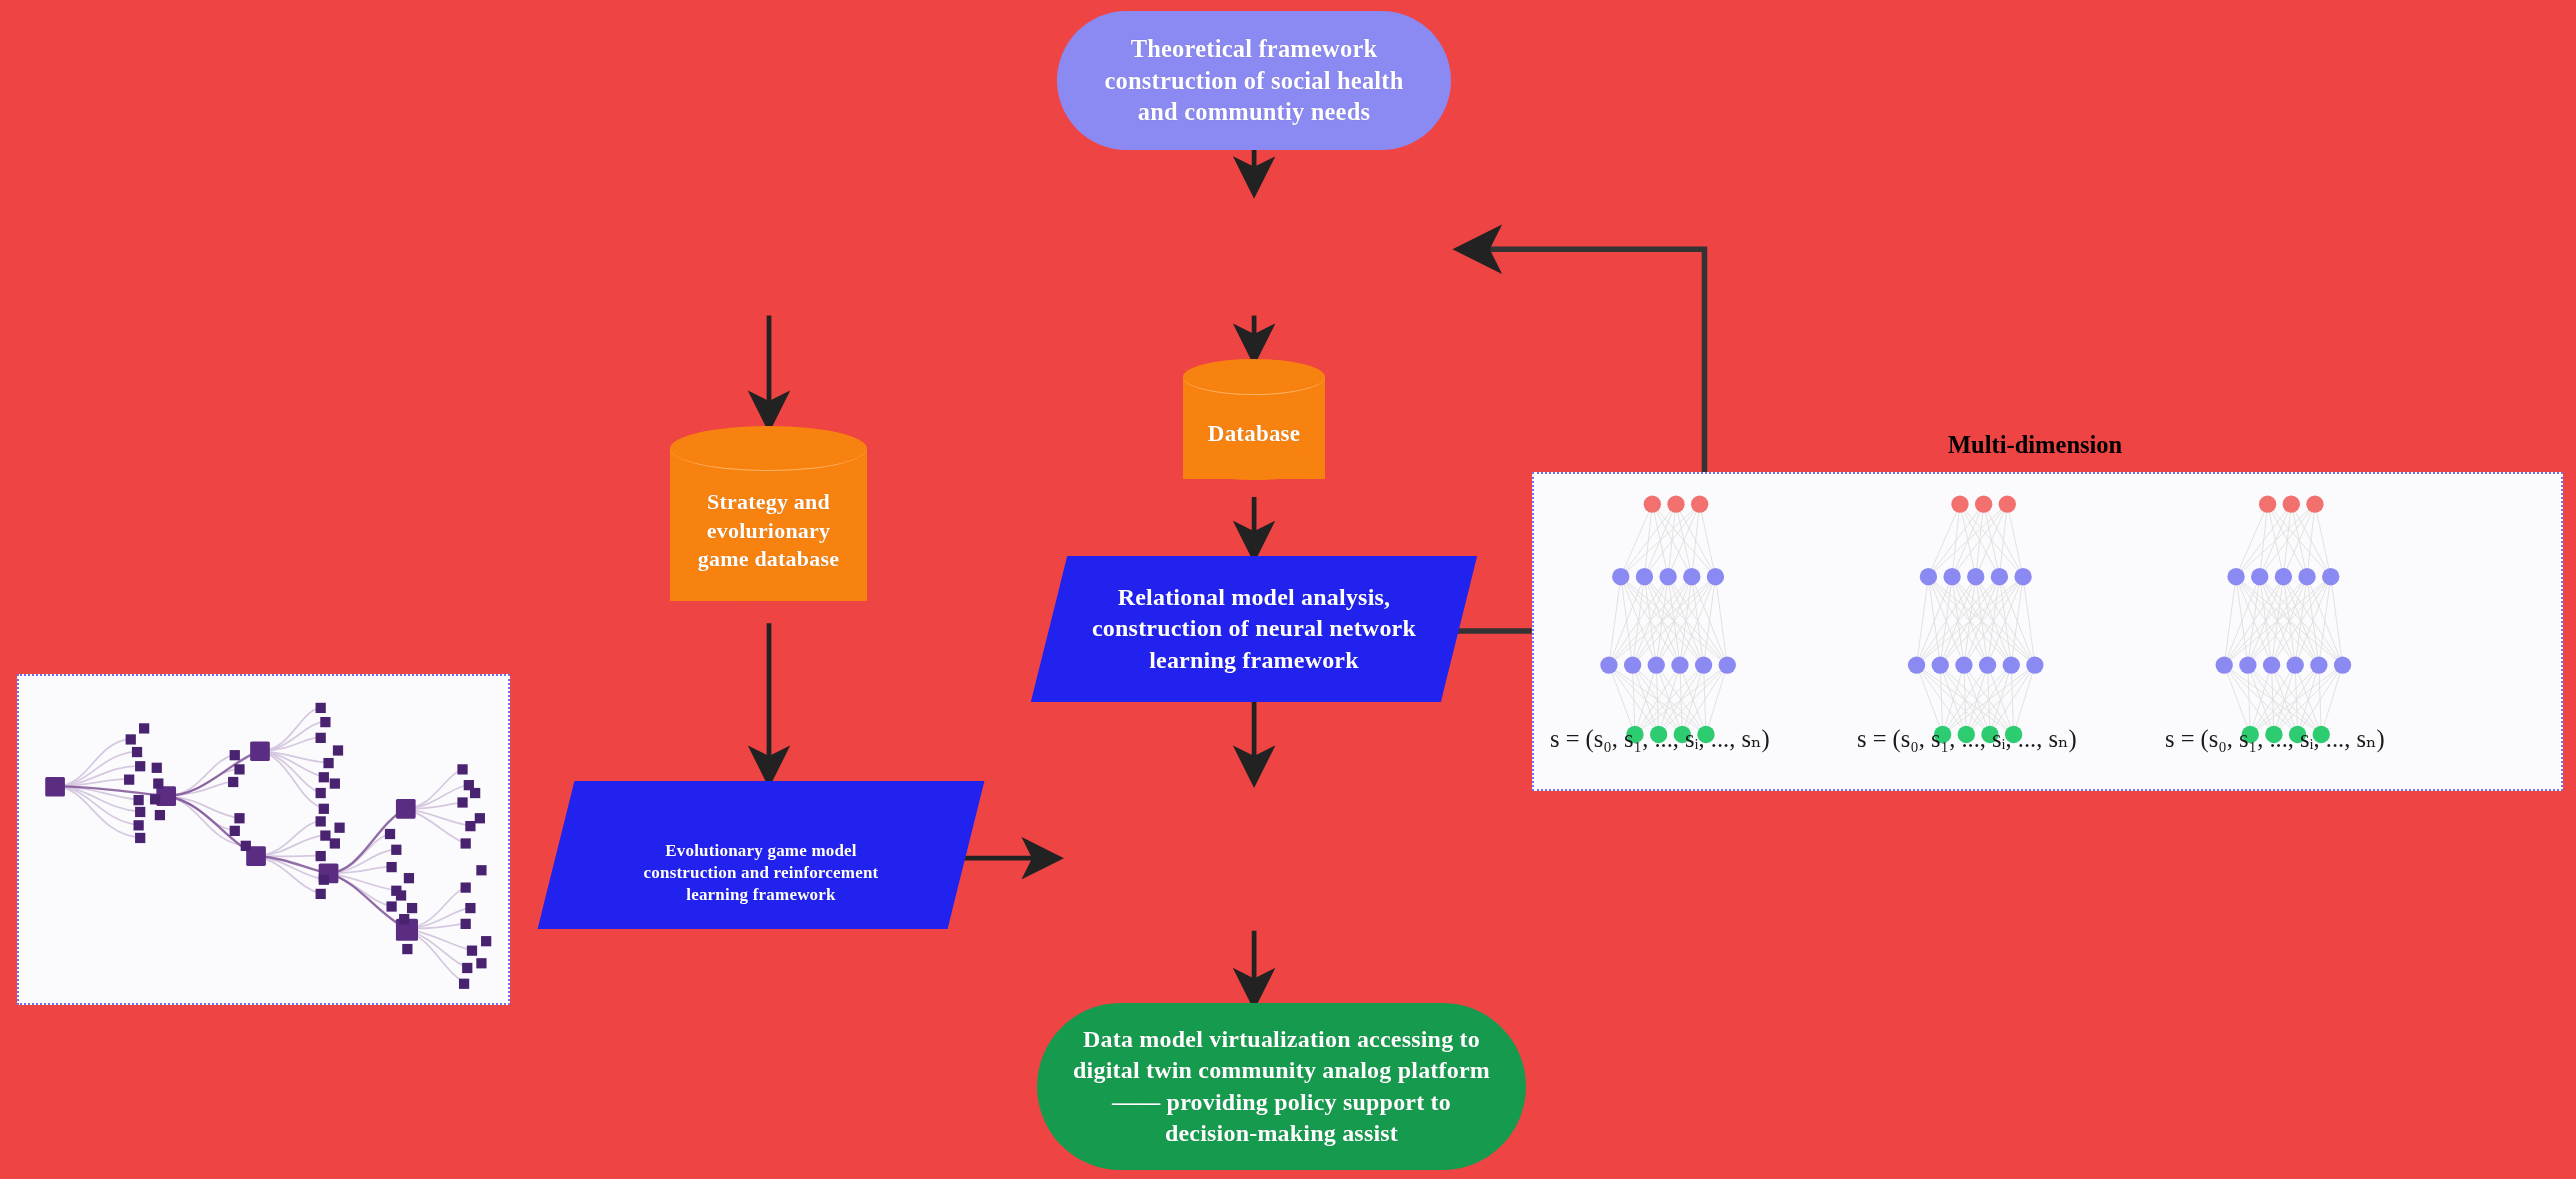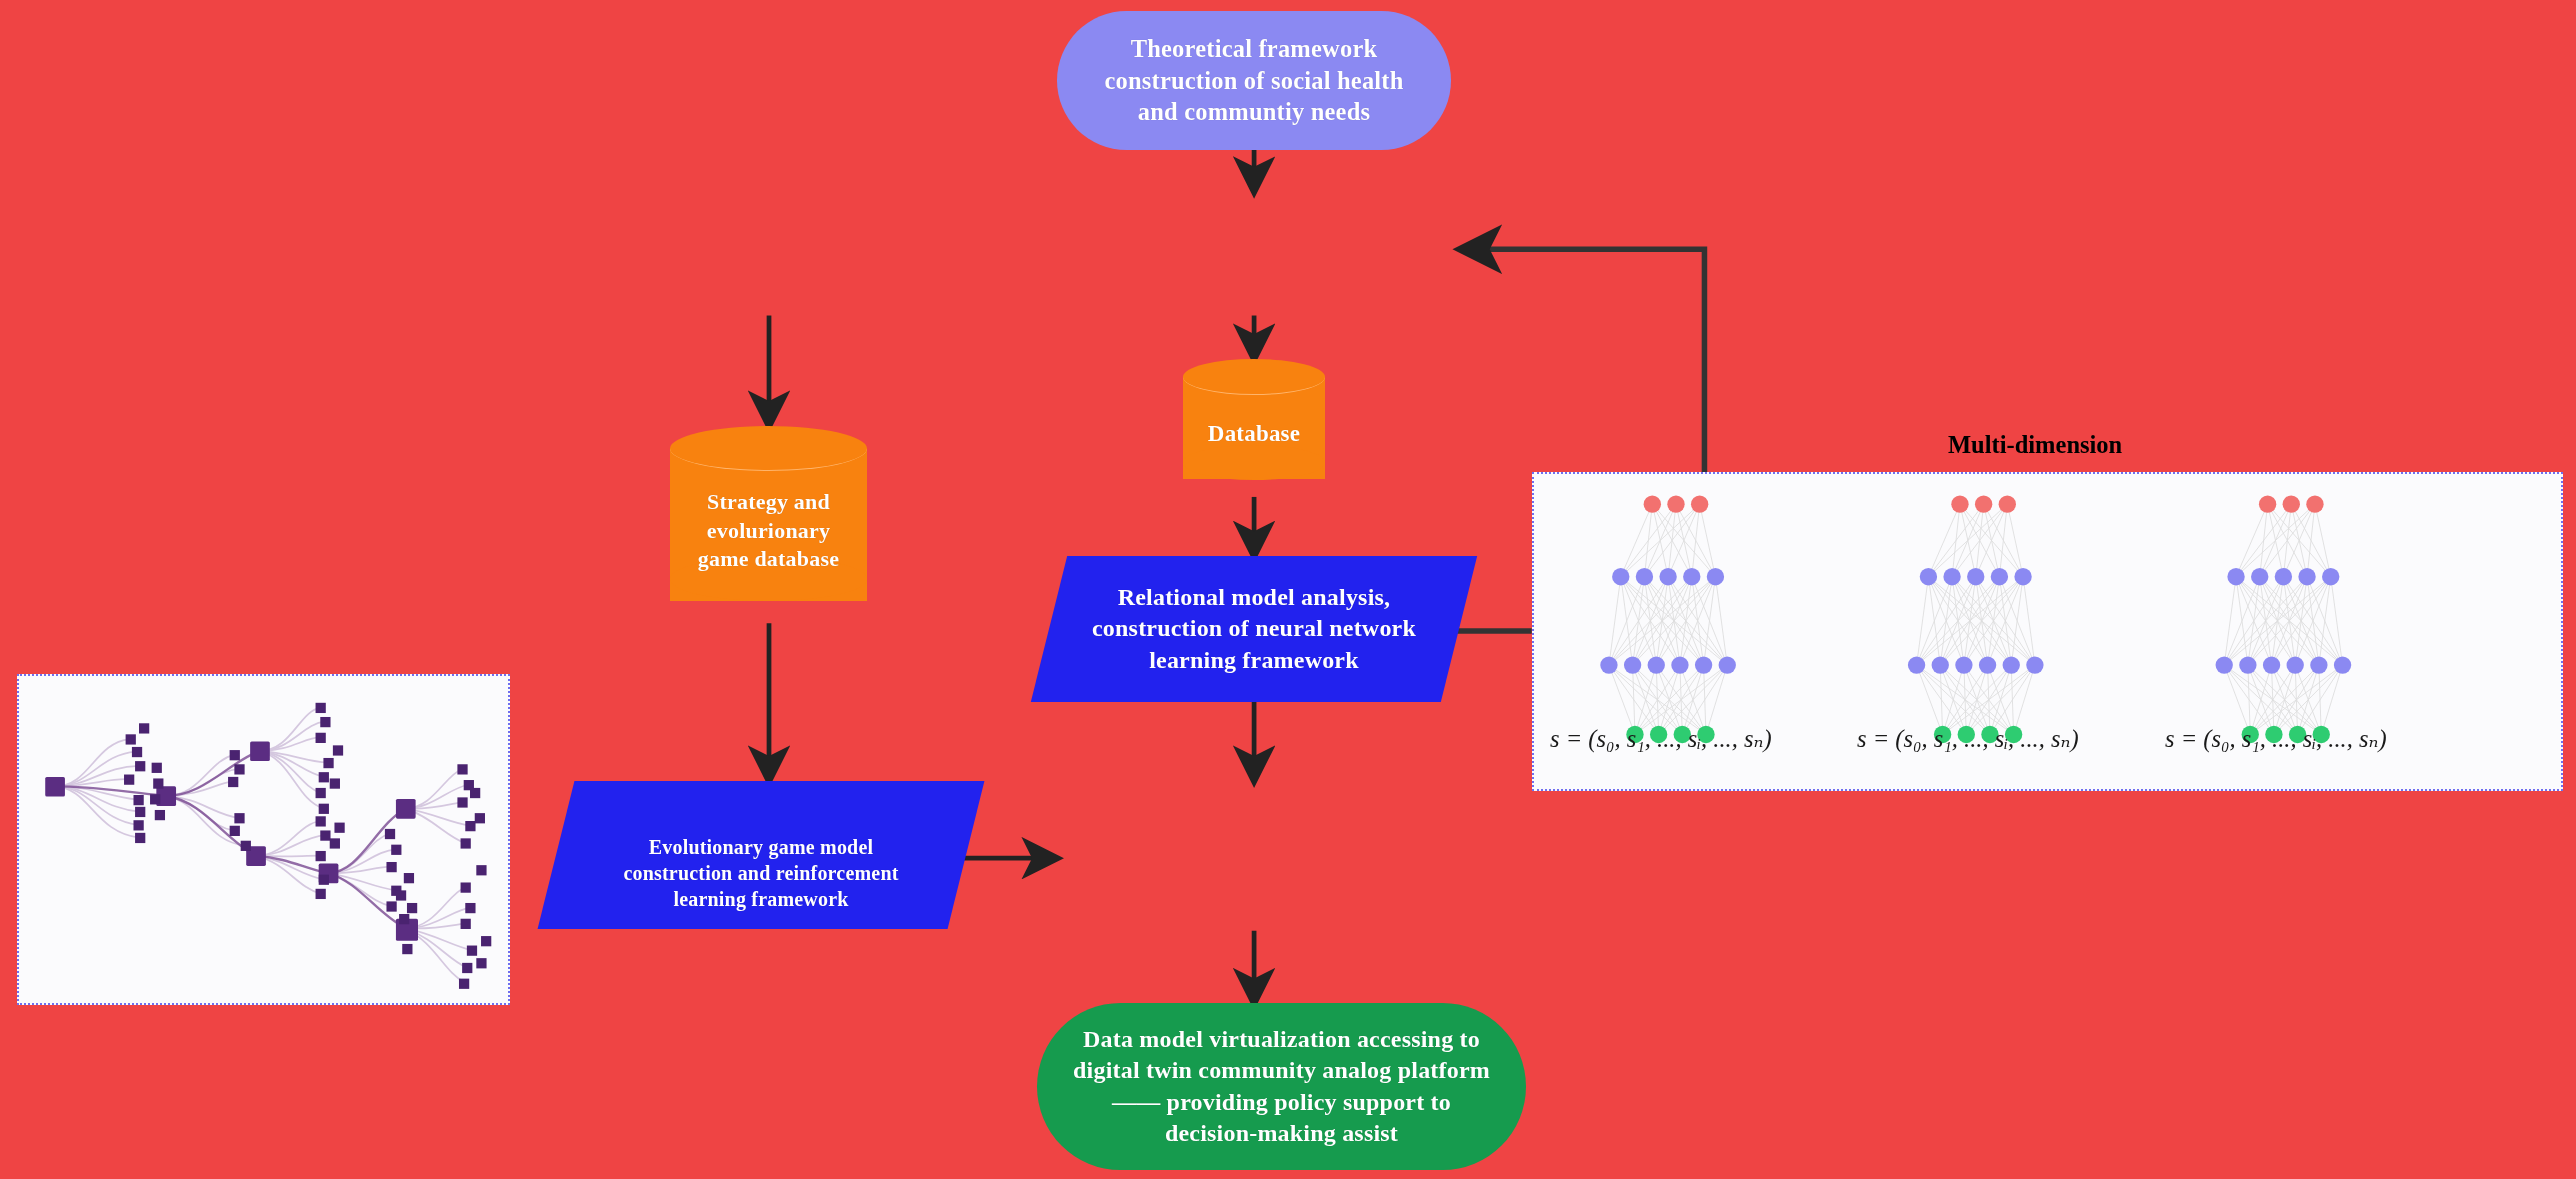--- a/index.html
+++ b/index.html
@@ -73,21 +73,20 @@
   .panel-label {
     position: absolute;
     font-weight: bold;
     color: #000000;
     white-space: nowrap;
   }
   .nn-formula {
     position: absolute;
     color: #1a1a1a;
     font-family: "Liberation Serif", "DejaVu Serif", serif;
-    font-style: italic;
     white-space: nowrap;
   }
 </style>
 </head>
 <body>
 
 <div id="canvas">
 
   <svg class="wires" viewBox="0 0 3266 1496" xmlns="http://www.w3.org/2000/svg">
     <defs>
@@ -169,21 +168,21 @@
     <div class="para-inner" style="background:#2222ee;"></div>
     <div class="node" style="left:0; top:0; width:410px; height:146px; font-size:24px;">
       <span class="txt">Relational model analysis,
 construction of neural network
 learning framework</span>
     </div>
   </div>
 
   <div style="position:absolute; left:556px; top:781px; width:410px; height:148px;">
     <div class="para-inner" style="background:#2222ee;"></div>
-    <div class="node" style="left:0; top:0; width:410px; height:184px; font-size:20px;">
+    <div class="node" style="left:0; top:0; width:410px; height:184px; font-size:17px;">
       <span class="txt">Evolutionary game model
 construction and reinforcement
 learning framework</span>
     </div>
   </div>
 
 
   <div class="node stadium" style="left:1037px; top:1003px; width:489px; height:167px; background:#169b4e; font-size:24px;">
     <span class="txt">Data model virtualization accessing to
 digital twin community analog platform

